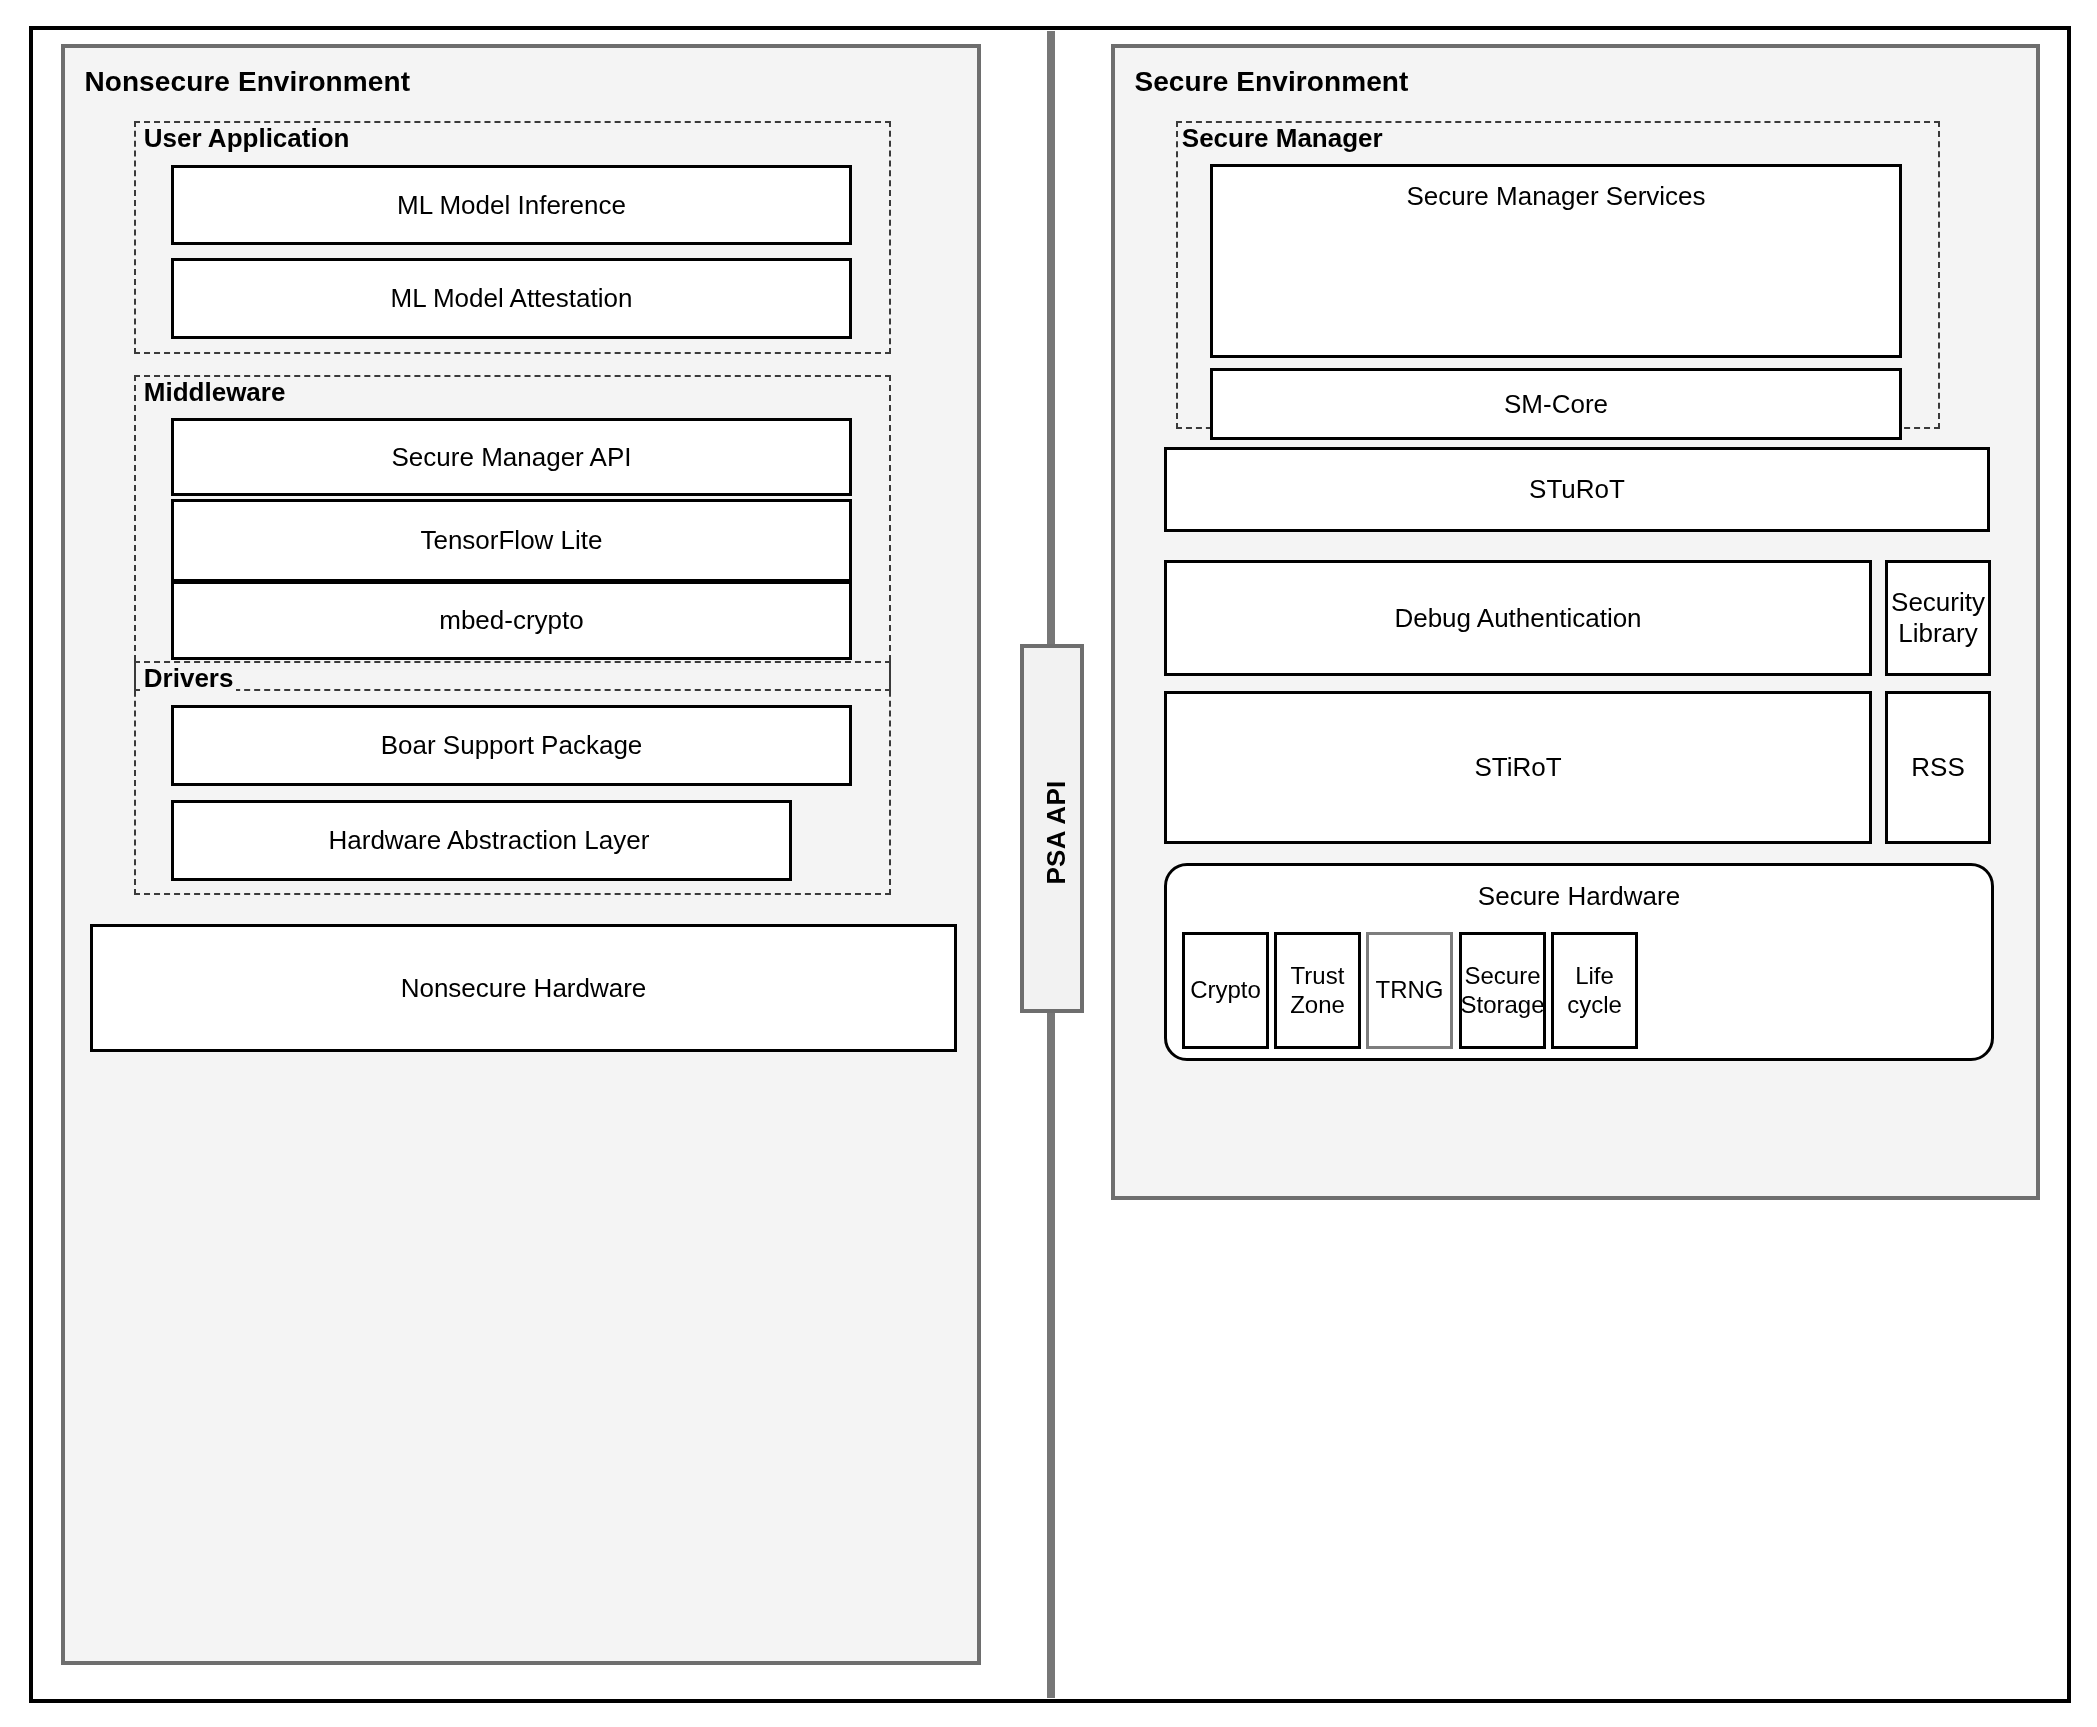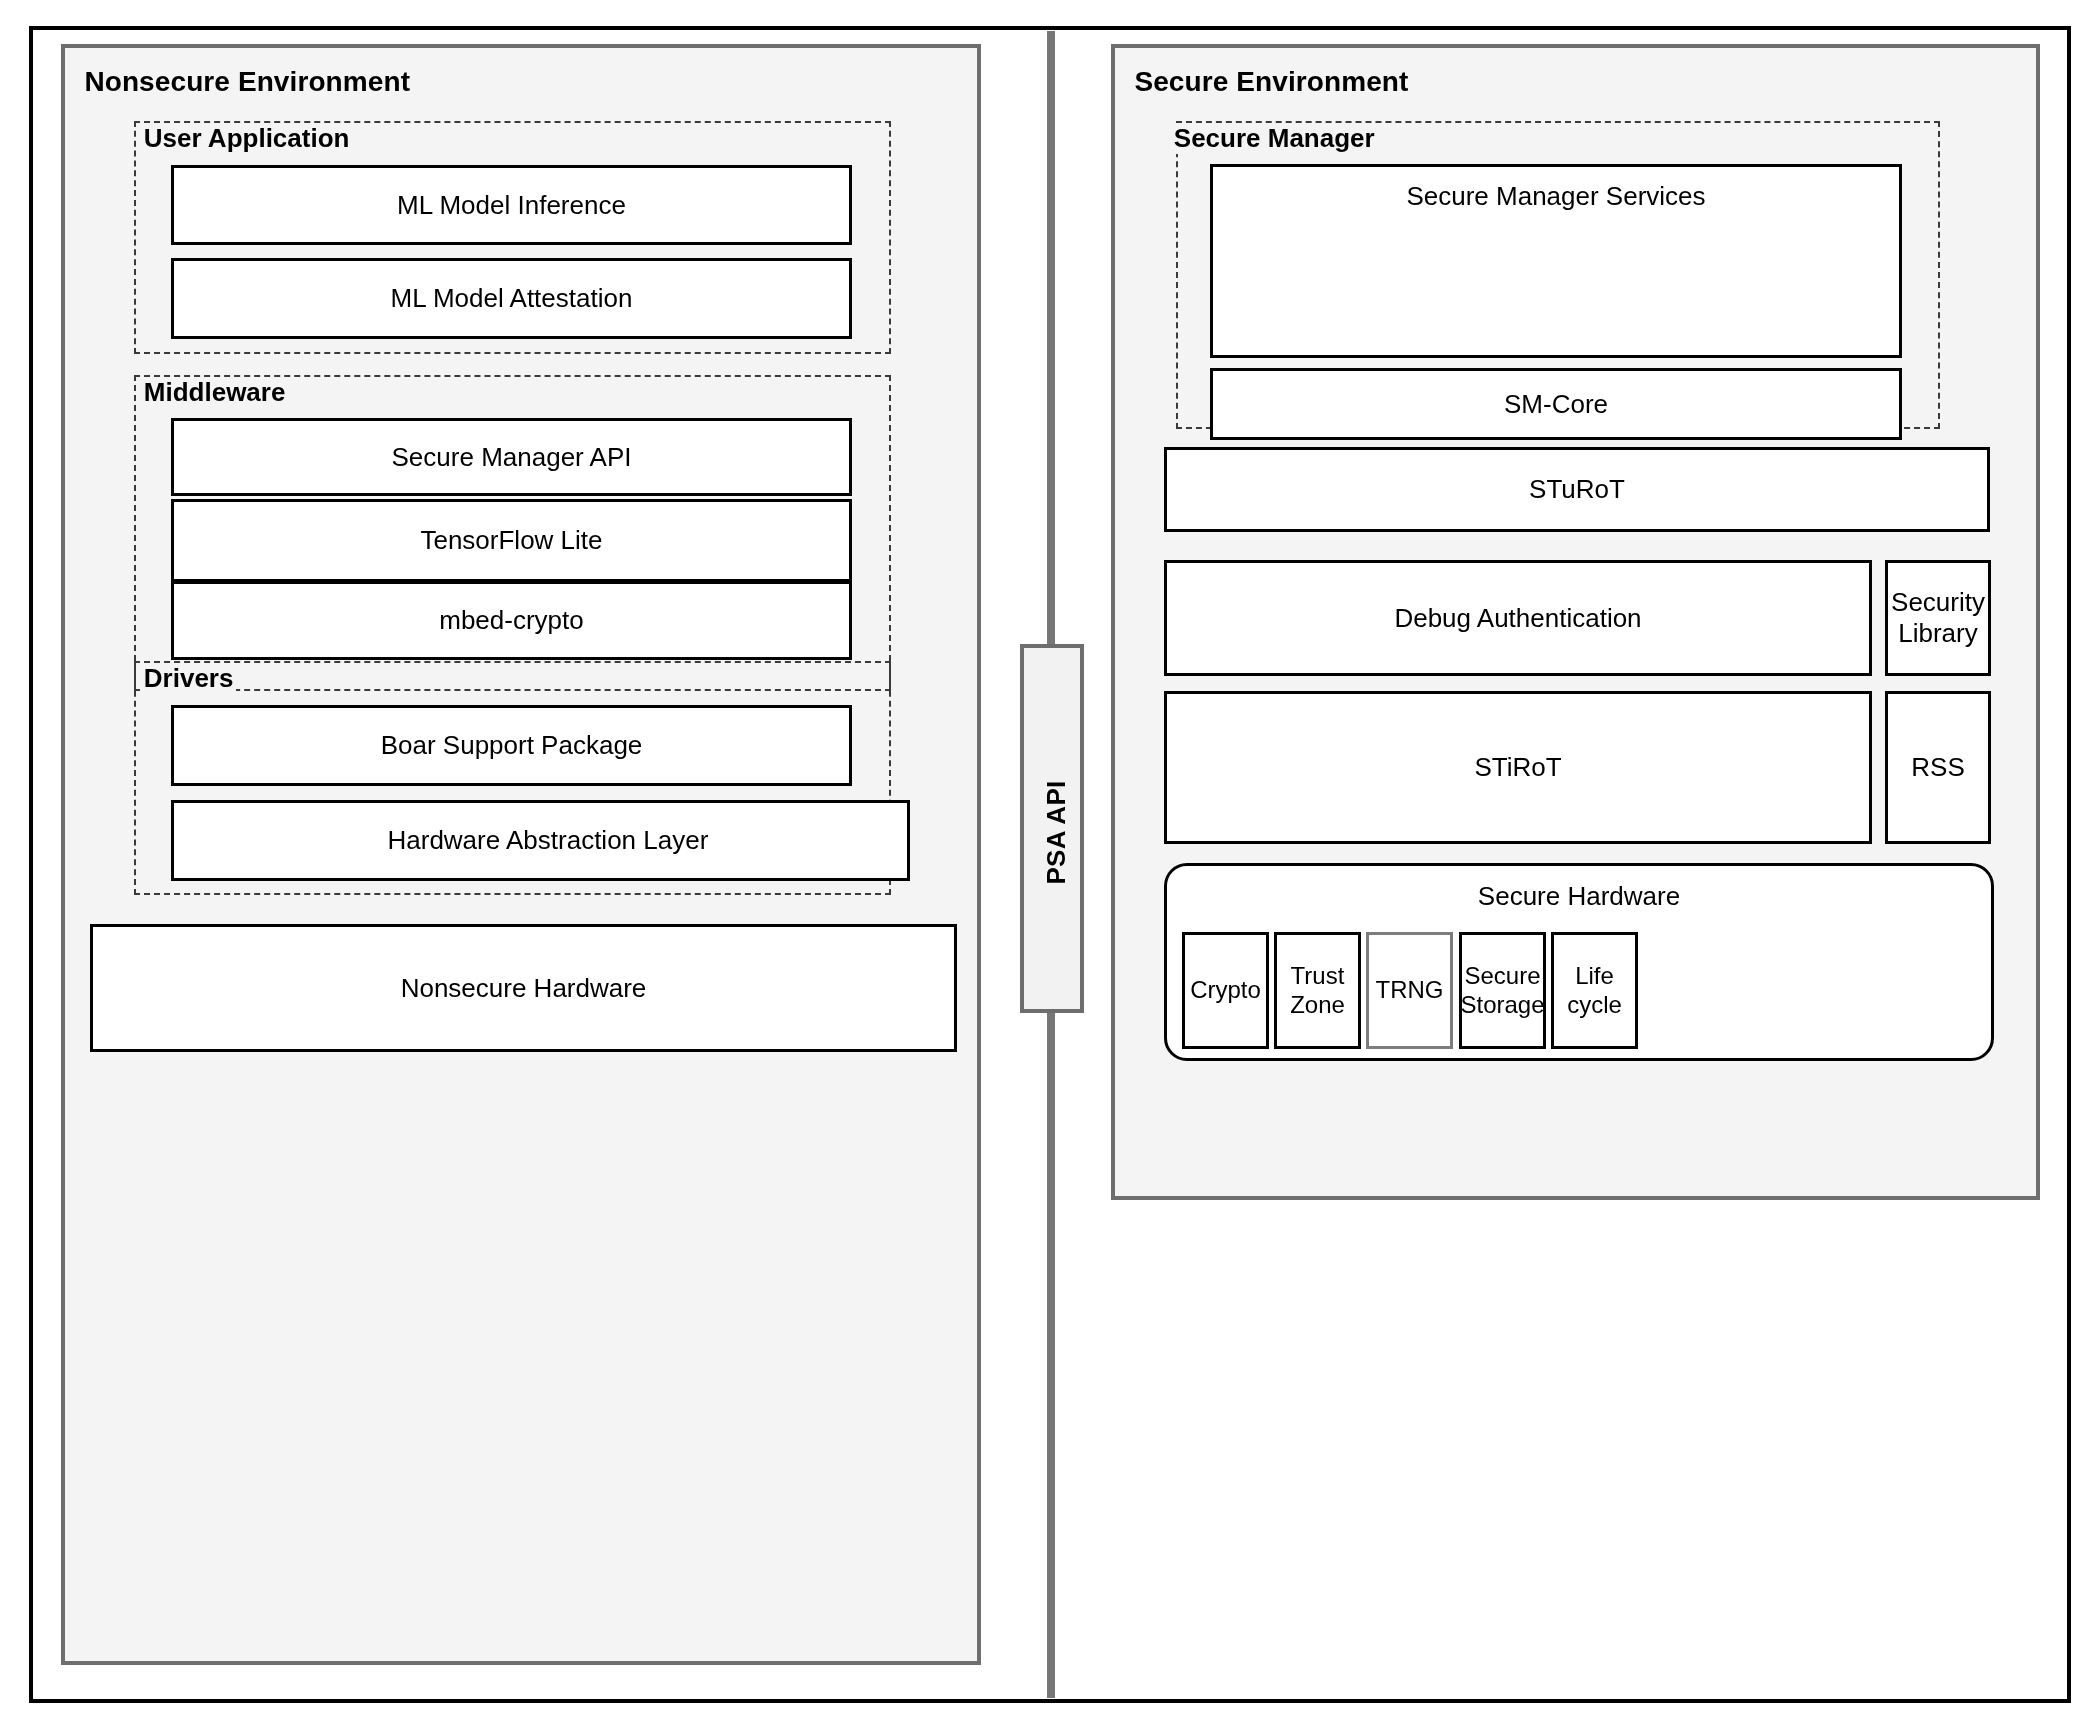--- a/index.html
+++ b/index.html
@@ -144,36 +144,36 @@
 
     <div class="box" style="left:106px;top:451px;width:681px;height:83px;">TensorFlow Lite</div>
 
     <div class="box" style="left:106px;top:533px;width:681px;height:79px;">mbed-crypto</div>
 
     <div class="dashed-group" style="left:69px;top:613px;width:757px;height:234px;"></div>
     <div class="group-title" style="left:76px;top:615px;">Drivers</div>
 
     <div class="box" style="left:106px;top:657px;width:681px;height:81px;">Boar Support Package</div>
 
-    <div class="box" style="left:106px;top:752px;width:739px;height:81px;padding-left:19px;">Hardware Abstraction Layer</div>
+    <div class="box" style="left:106px;top:752px;width:621px;height:81px;padding-left:19px;">Hardware Abstraction Layer</div>
 
     <div class="box" style="left:25px;top:876px;width:867px;height:128px;">Nonsecure Hardware</div>
 
   </div>
 
   <div class="psa-chip">
     <div class="psa-label">PSA API</div>
   </div>
 
   <div class="env-panel" id="secure-panel">
 
     <div class="env-title" style="left:19.4px;top:18px;">Secure Environment</div>
 
     <div class="dashed-group" style="left:61px;top:73px;width:764px;height:308px;"></div>
-    <div class="group-title" style="left:56px;top:75px;">Secure Manager</div>
+    <div class="group-title" style="left:64px;top:75px;">Secure Manager</div>
 
     <div class="box top-label" style="left:95px;top:116px;width:692px;height:194px;">Secure Manager Services</div>
 
     <div class="box" style="left:95px;top:320px;width:692px;height:72px;">SM-Core</div>
 
     <div class="box" style="left:49px;top:399px;width:826px;height:85px;">STuRoT</div>
 
     <div class="box" style="left:49px;top:512px;width:708px;height:116px;">Debug Authentication</div>
 
     <div class="box multiline" style="left:770px;top:512px;width:106px;height:116px;">Security

